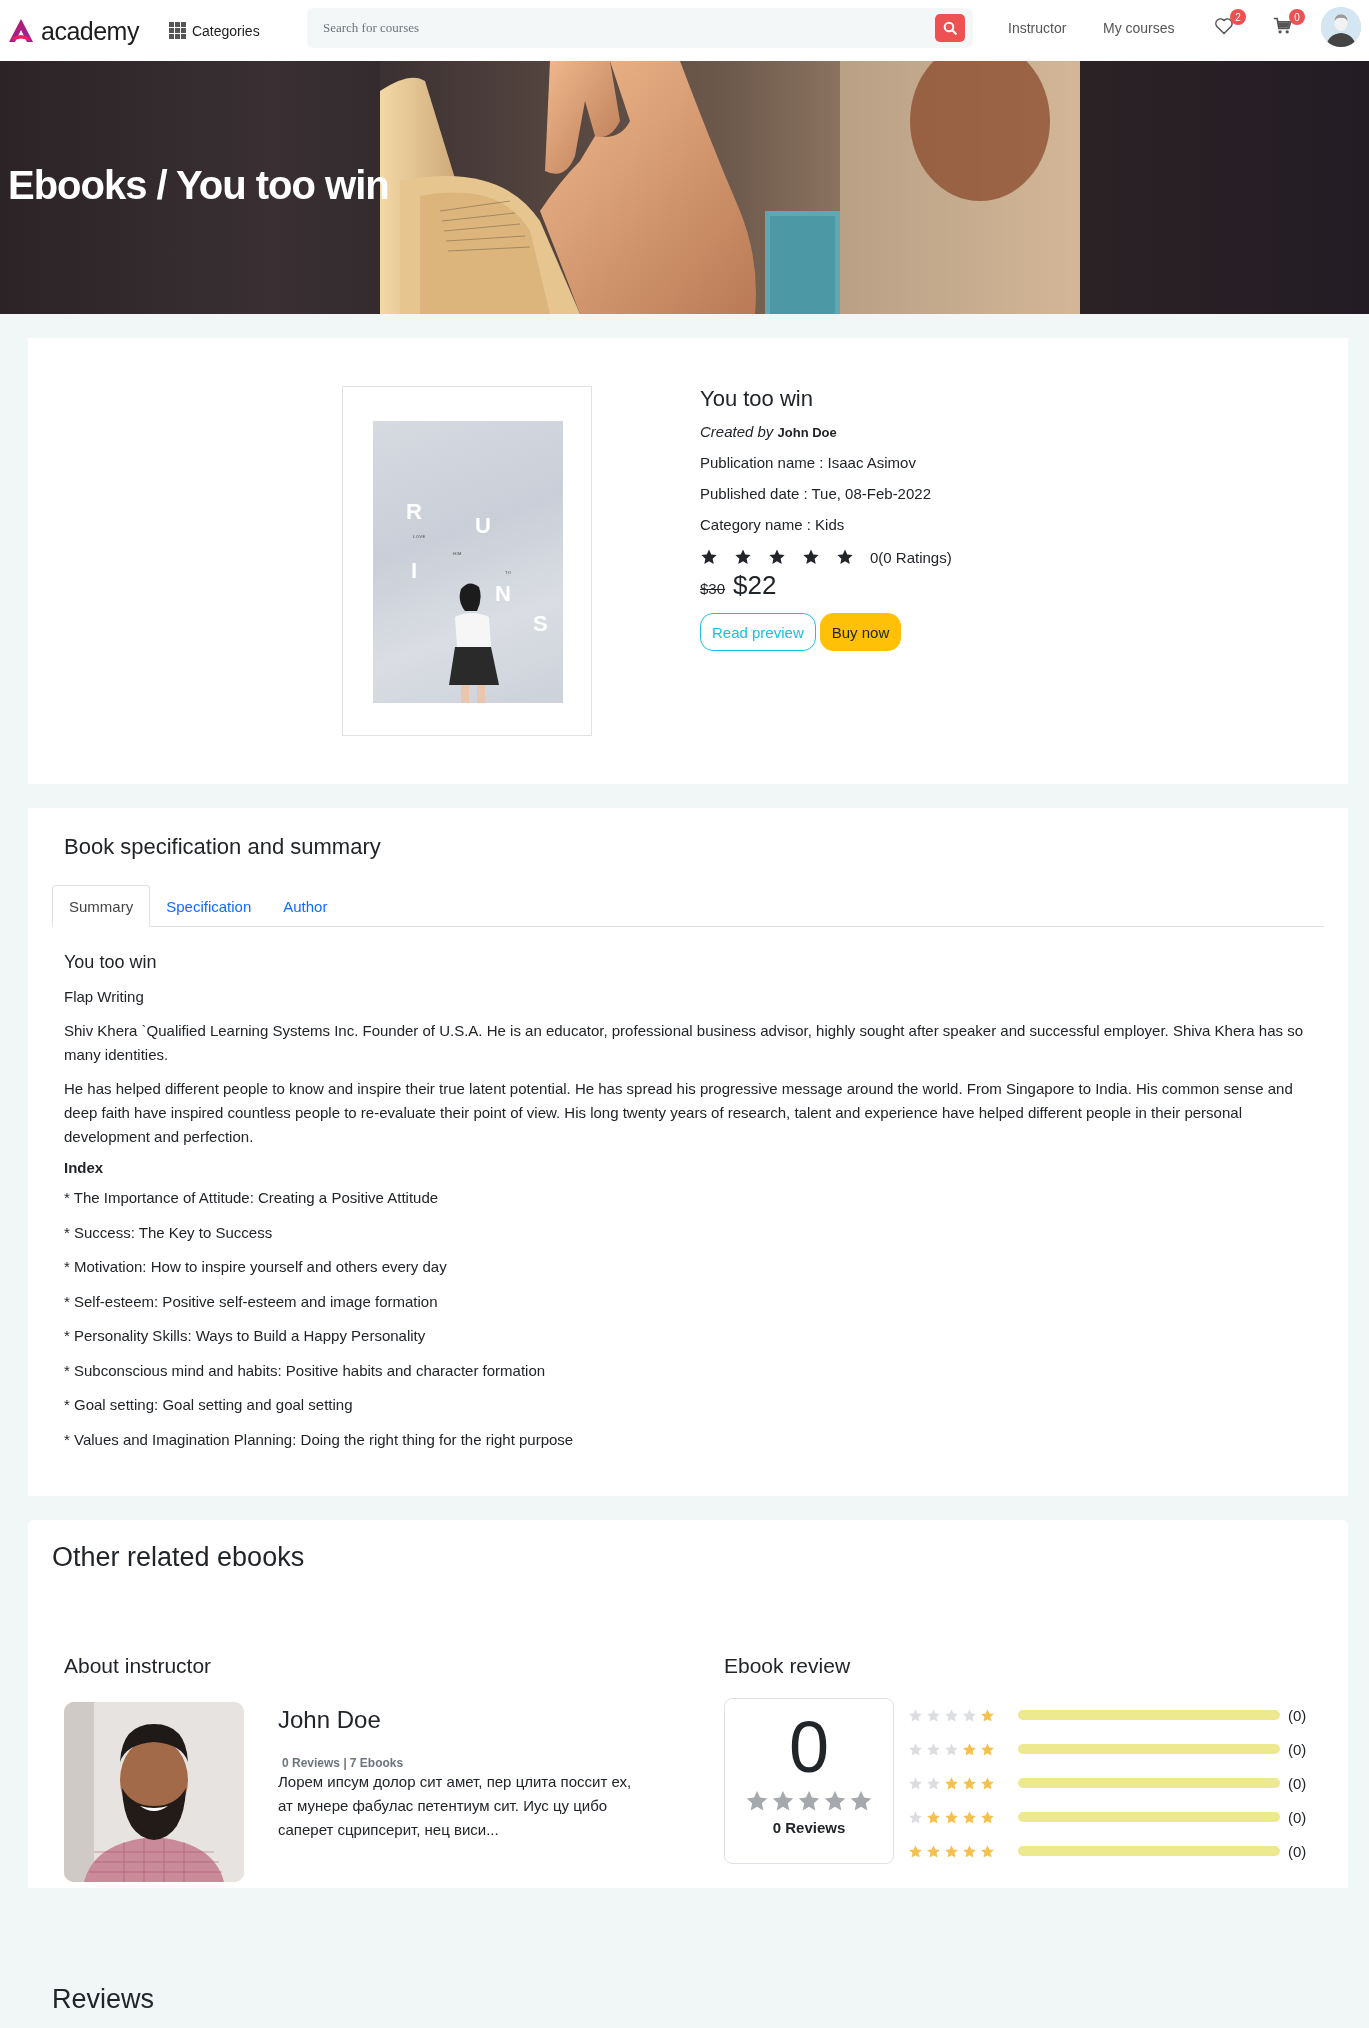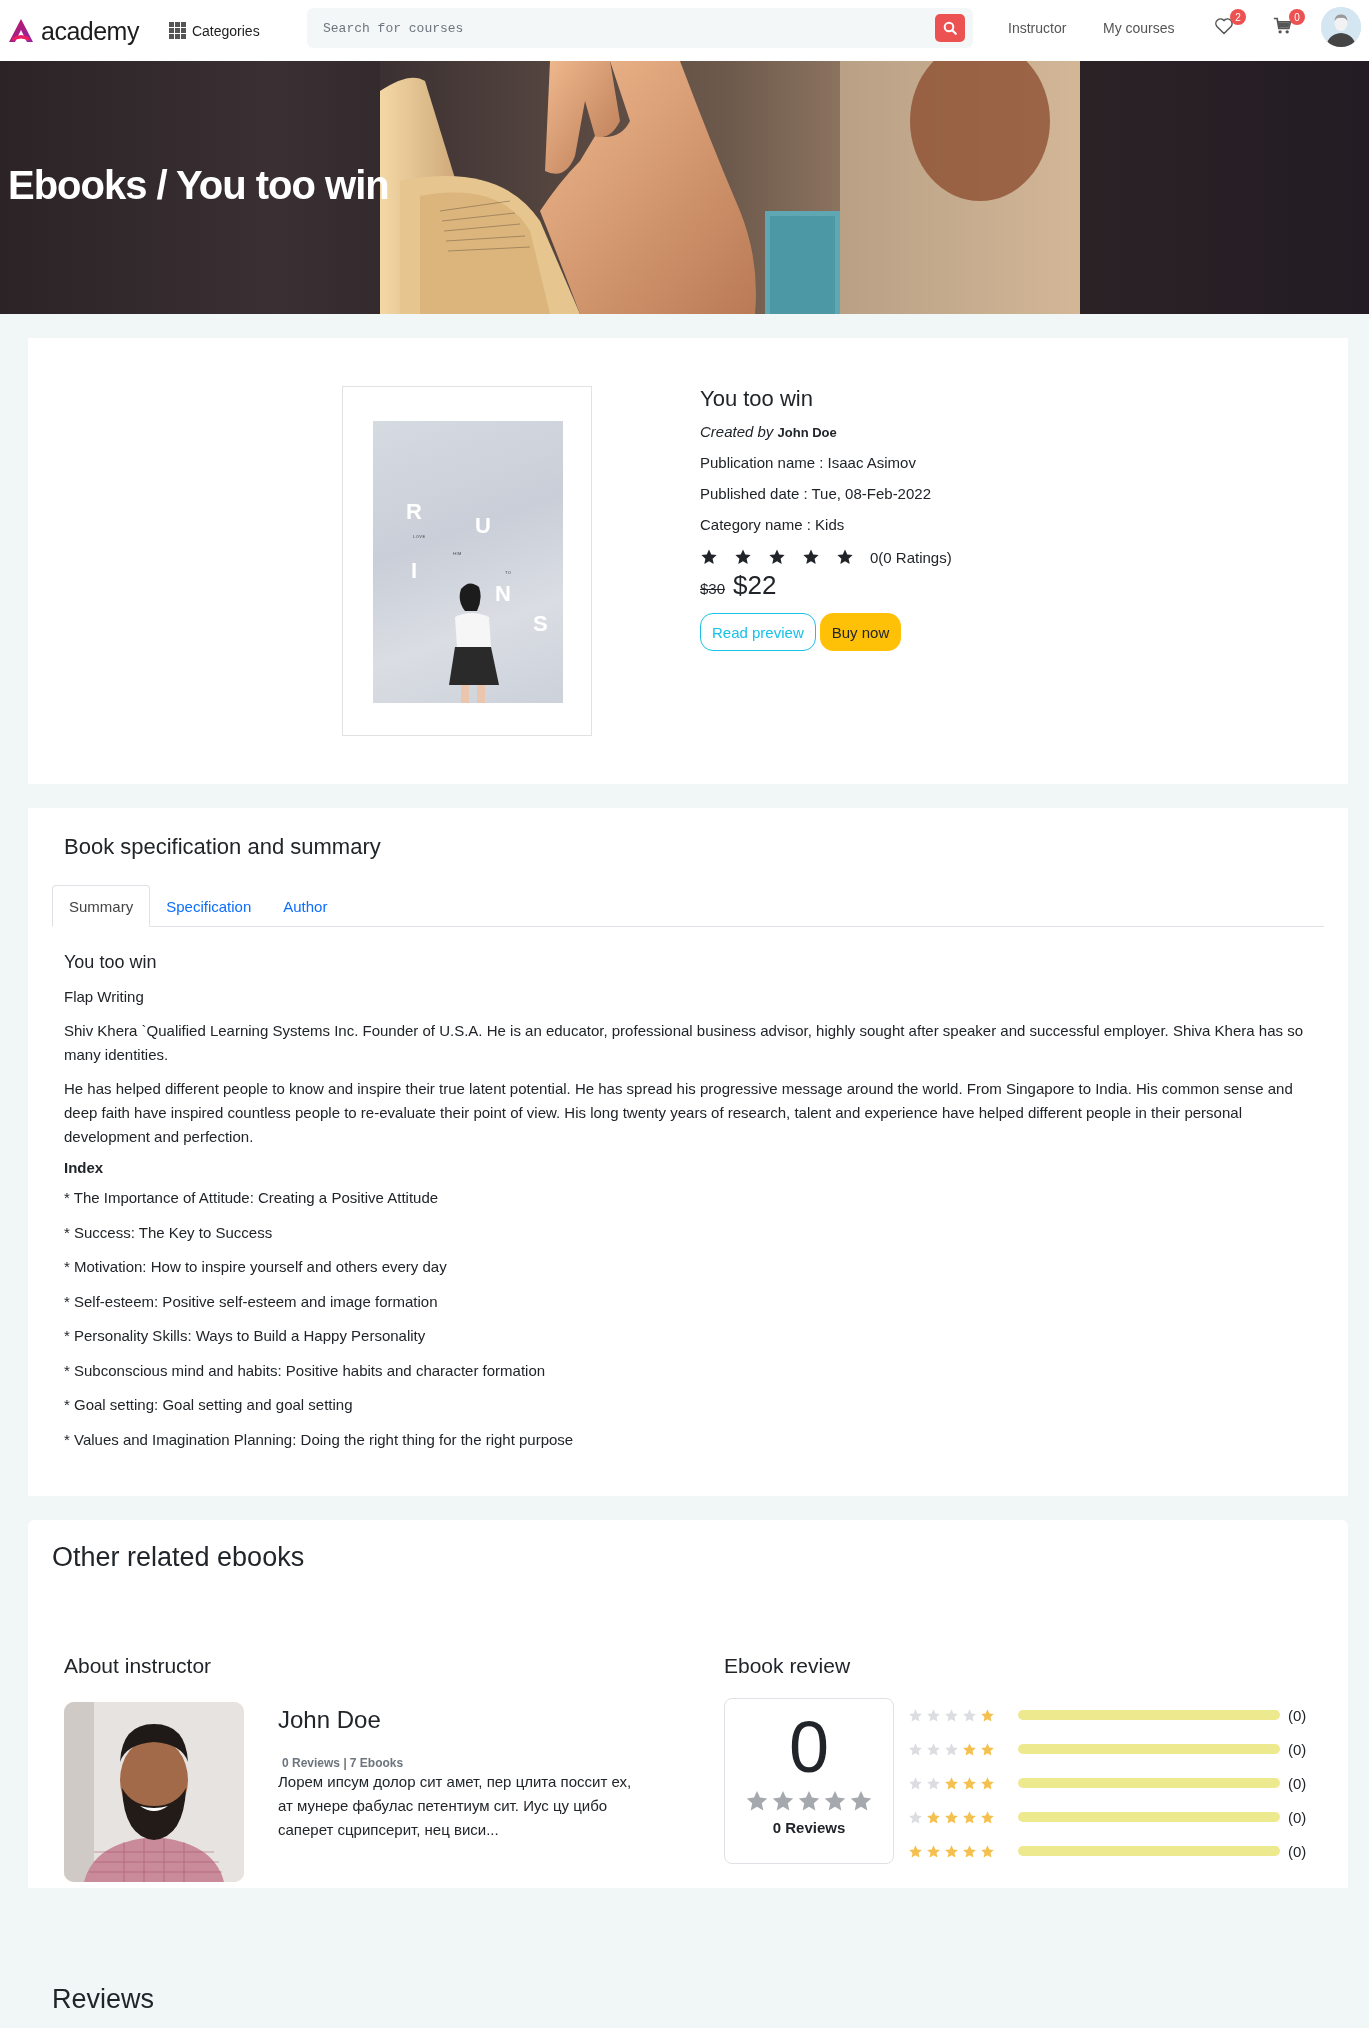--- a/index.html
+++ b/index.html
@@ -28,21 +28,21 @@
     .grid-icon span { width: 5px; height: 5px; background: #555; display: block; }
     .search {
       position: absolute; left: 307px; top: 8px;
       width: 666px; height: 40px;
       background: #f4f7f8;
       border-radius: 6px;
       display: flex; align-items: center;
     }
     .search input {
       border: none; background: transparent; outline: none;
-      font-family: Liberation Mono, monospace;
+      font-family: Liberation Serif, serif;
       font-size: 13px; color: #333; padding-left: 16px; flex: 1; height: 100%;
     }
     .search input::placeholder { color: #6c757d; }
     .search-btn {
       width: 30px; height: 28px; background: #ec5252; border-radius: 5px;
       margin-right: 8px; display: flex; align-items: center; justify-content: center; cursor: pointer;
     }
     .nav-link { position: absolute; top: 20px; font-size: 14px; color: #555; cursor: pointer; }
     .nav-instructor { left: 1008px; }
     .nav-mycourses { left: 1103px; }

